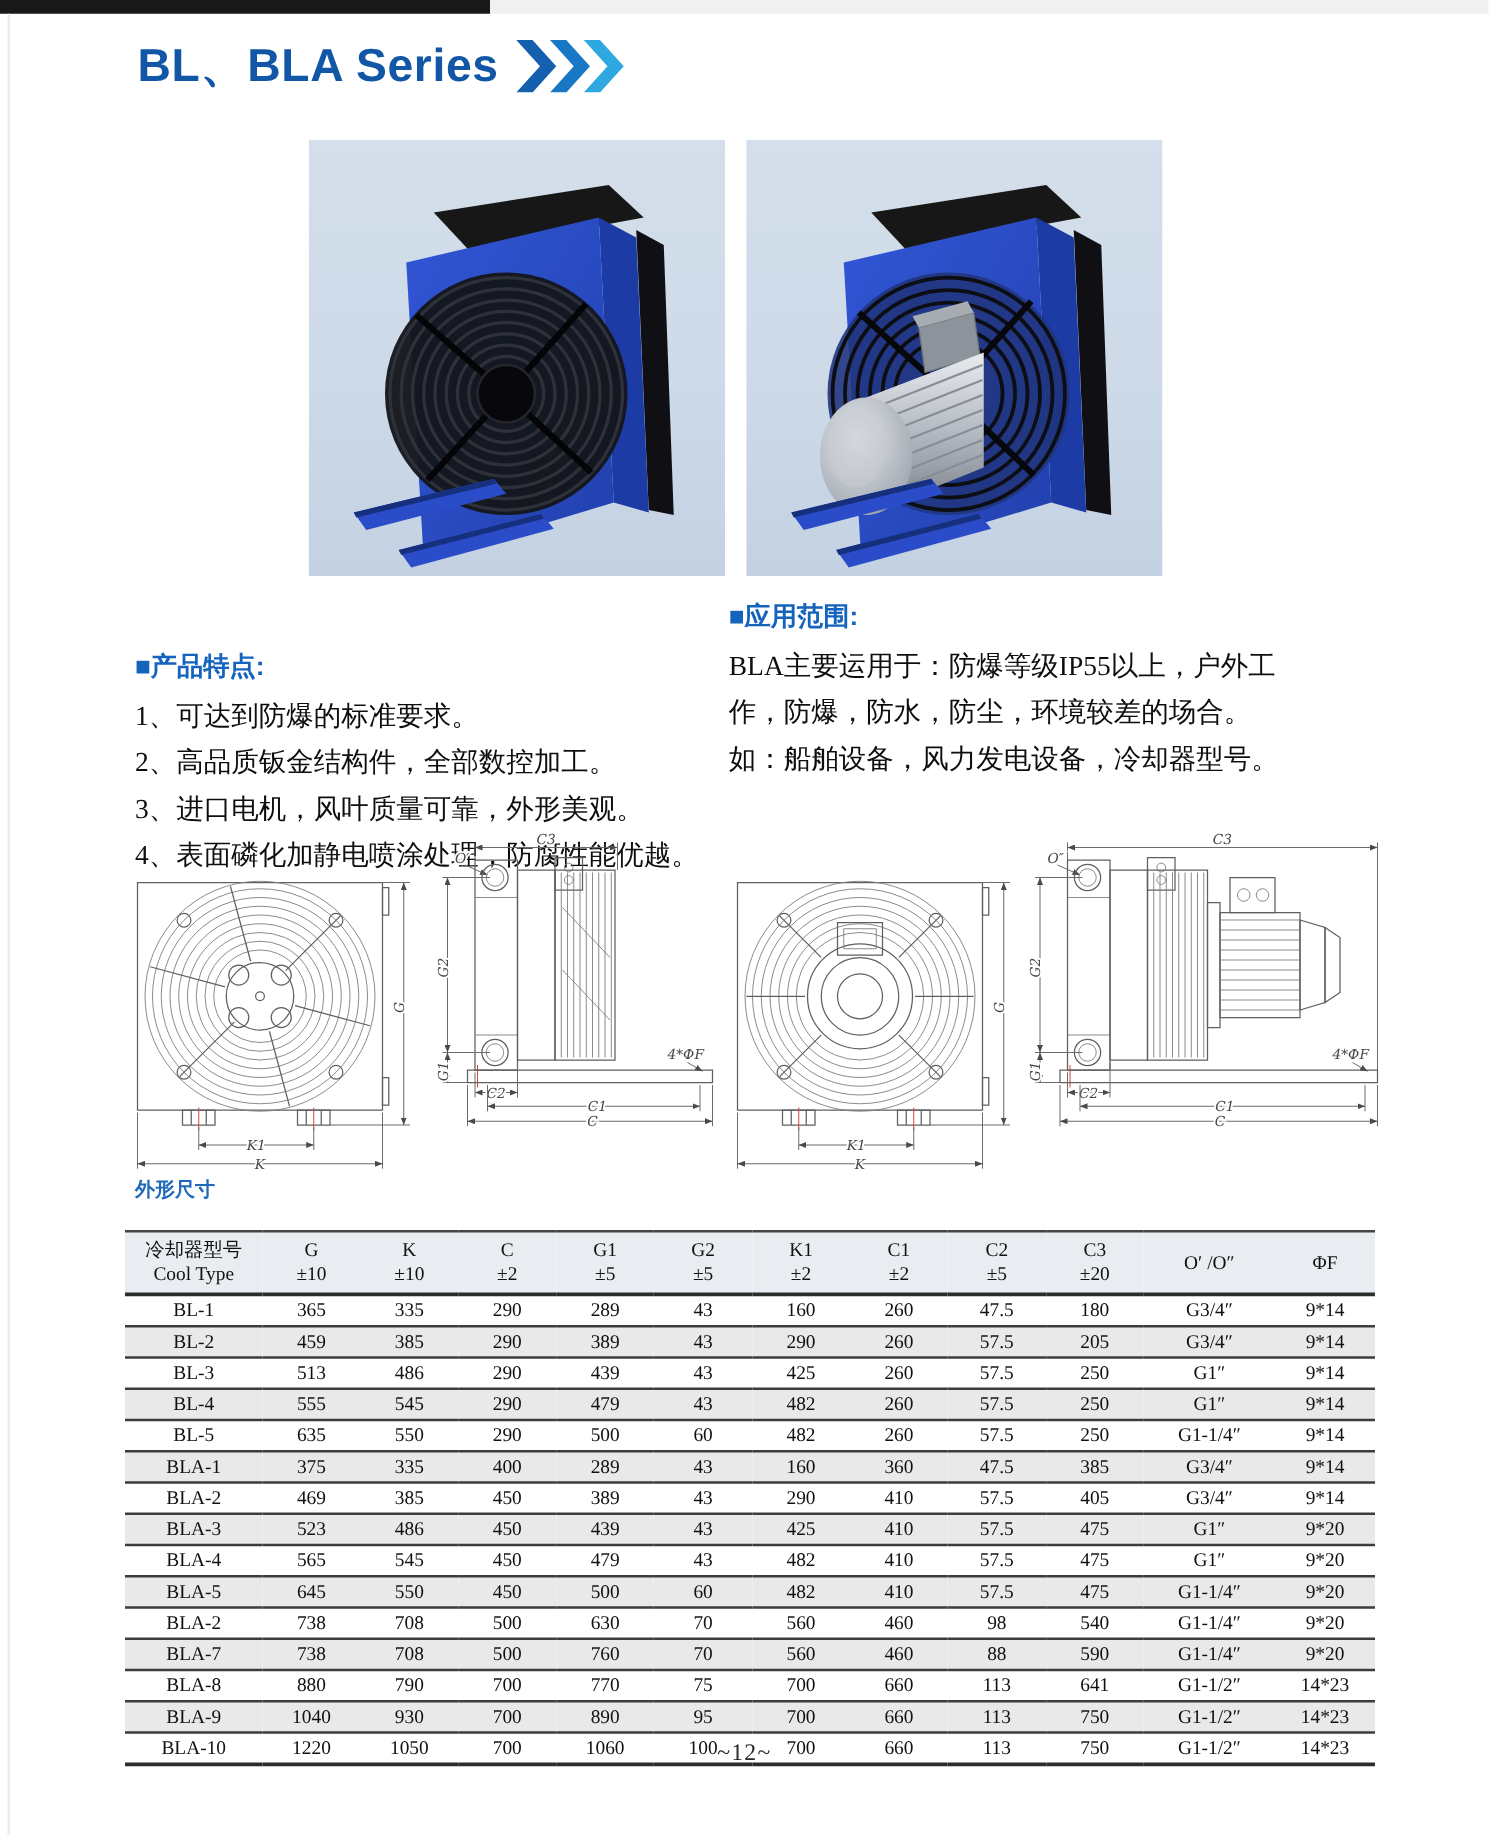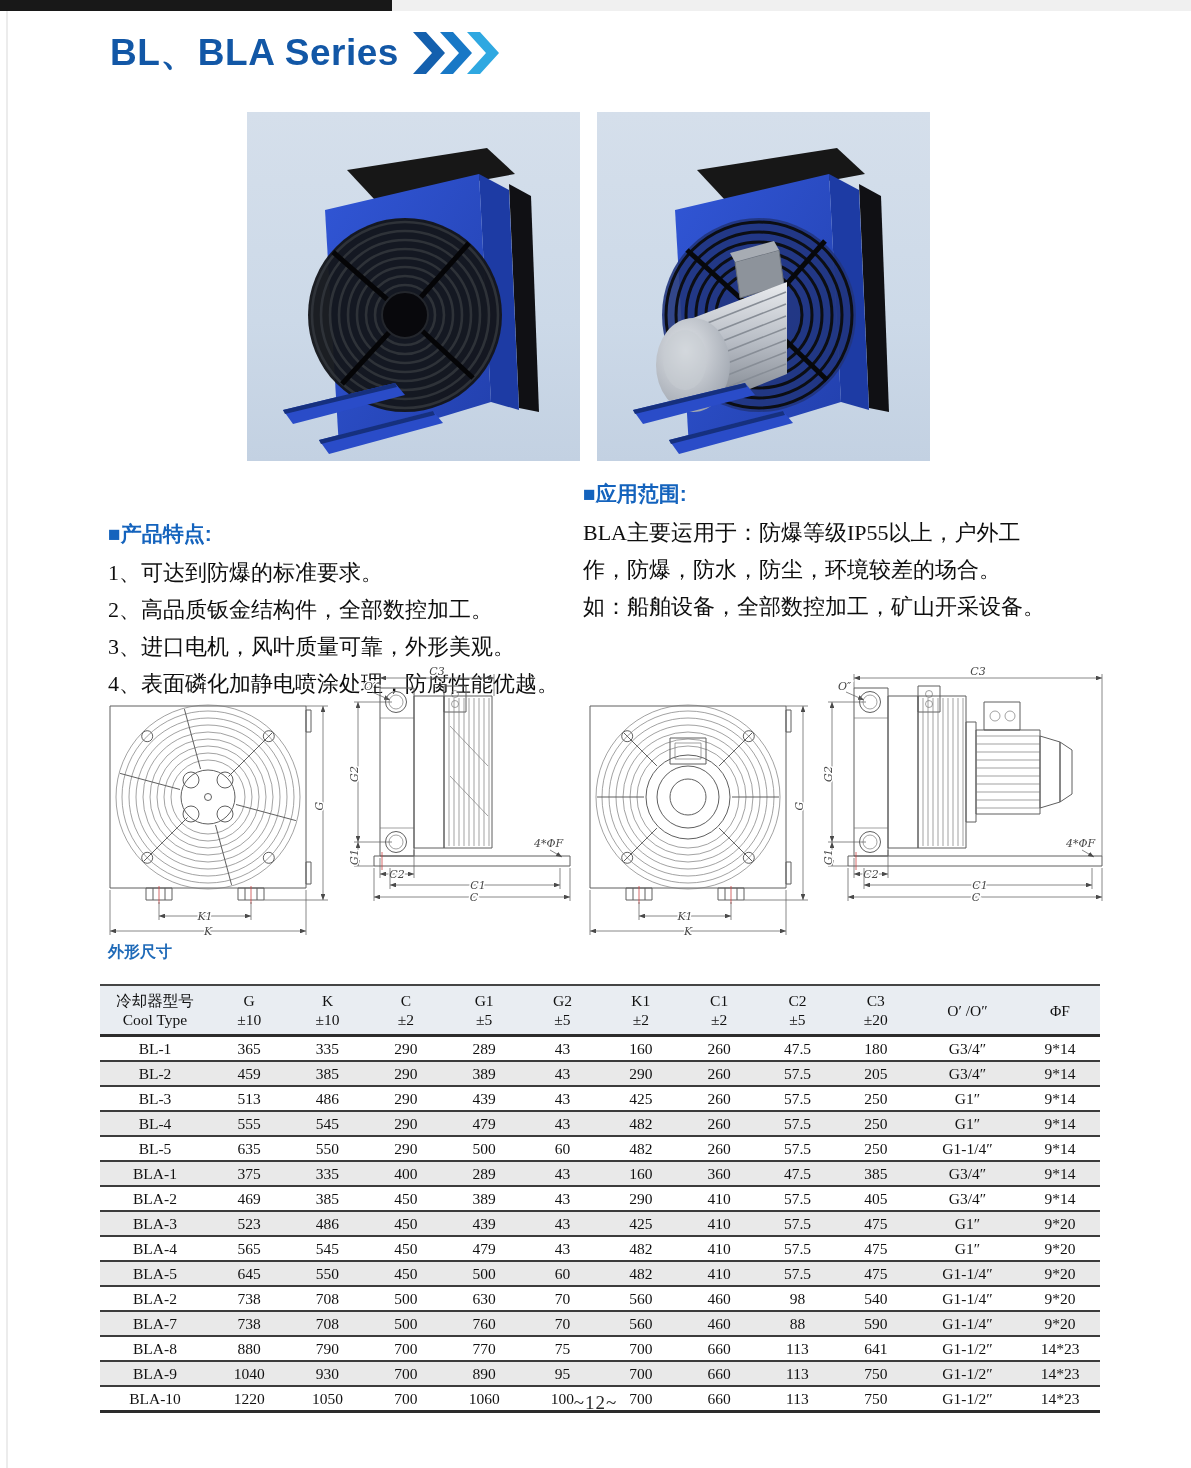--- a/index.html
+++ b/index.html
@@ -187,21 +187,21 @@
         <li>3、进口电机，风叶质量可靠，外形美观。</li>
         <li>4、表面磷化加静电喷涂处理，防腐性能优越。</li>
       </ul>
   </div>
 
   <div class="text-col applications-section">
     <p class="sec-heading">■应用范围:</p>
     <div class="body-lines">
         <p>BLA主要运用于：防爆等级IP55以上，户外工</p>
         <p>作，防爆，防水，防尘，环境较差的场合。</p>
-        <p>如：船舶设备，全部数控加工，矿山开采设备。</p>
+        <p>如：船舶设备，风力发电设备，冷却器型号。</p>
       </div>
   </div>
 
   <div class="drawings dwg">
 
     <svg style="left:2px;top:28px" width="265" height="245" viewBox="0 0 265 245">
       <defs>
           <marker id="ar-bf" markerWidth="8" markerHeight="6" refX="7.5" refY="3" orient="auto-start-reverse">
             <path d="M0,0 L7.5,3 L0,6 z" fill="#4a4a4a"></path>
           </marker>

